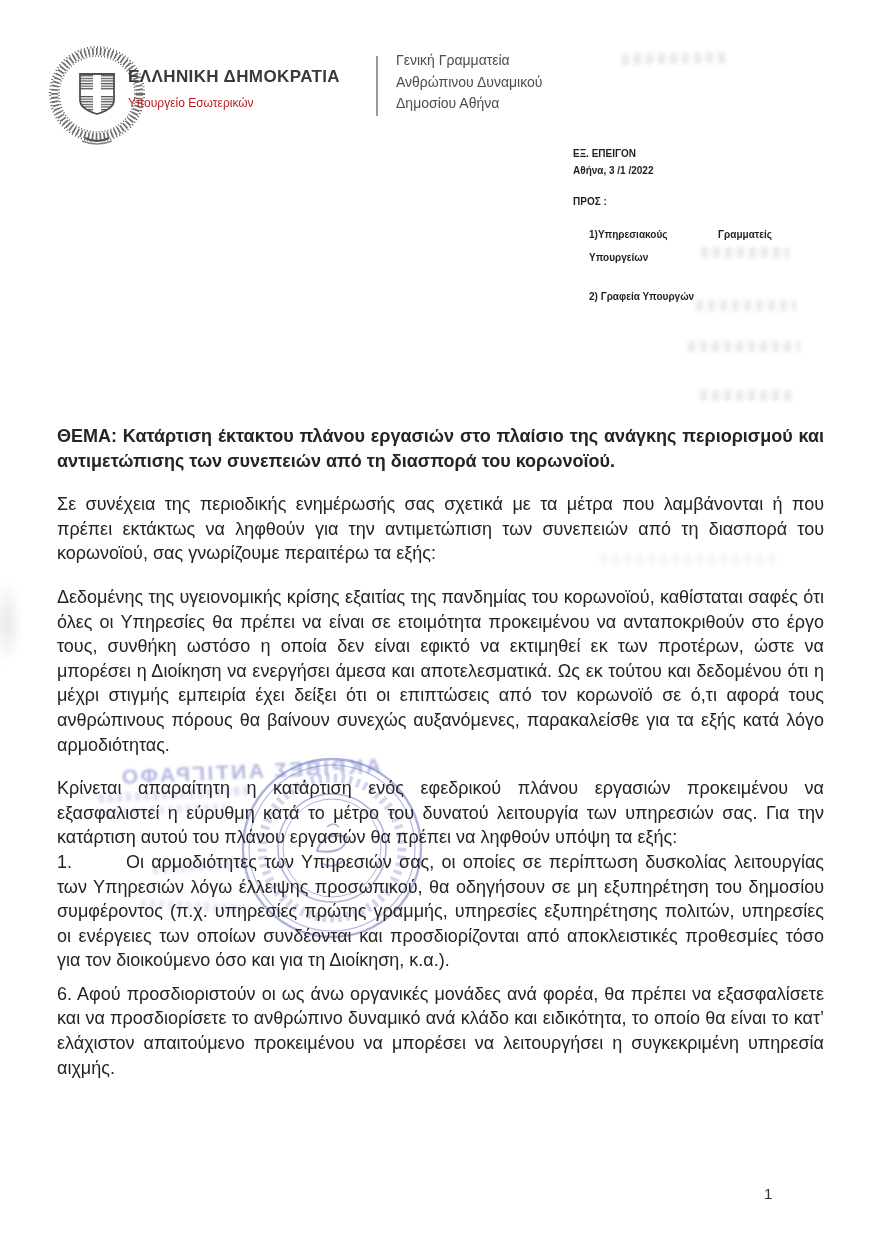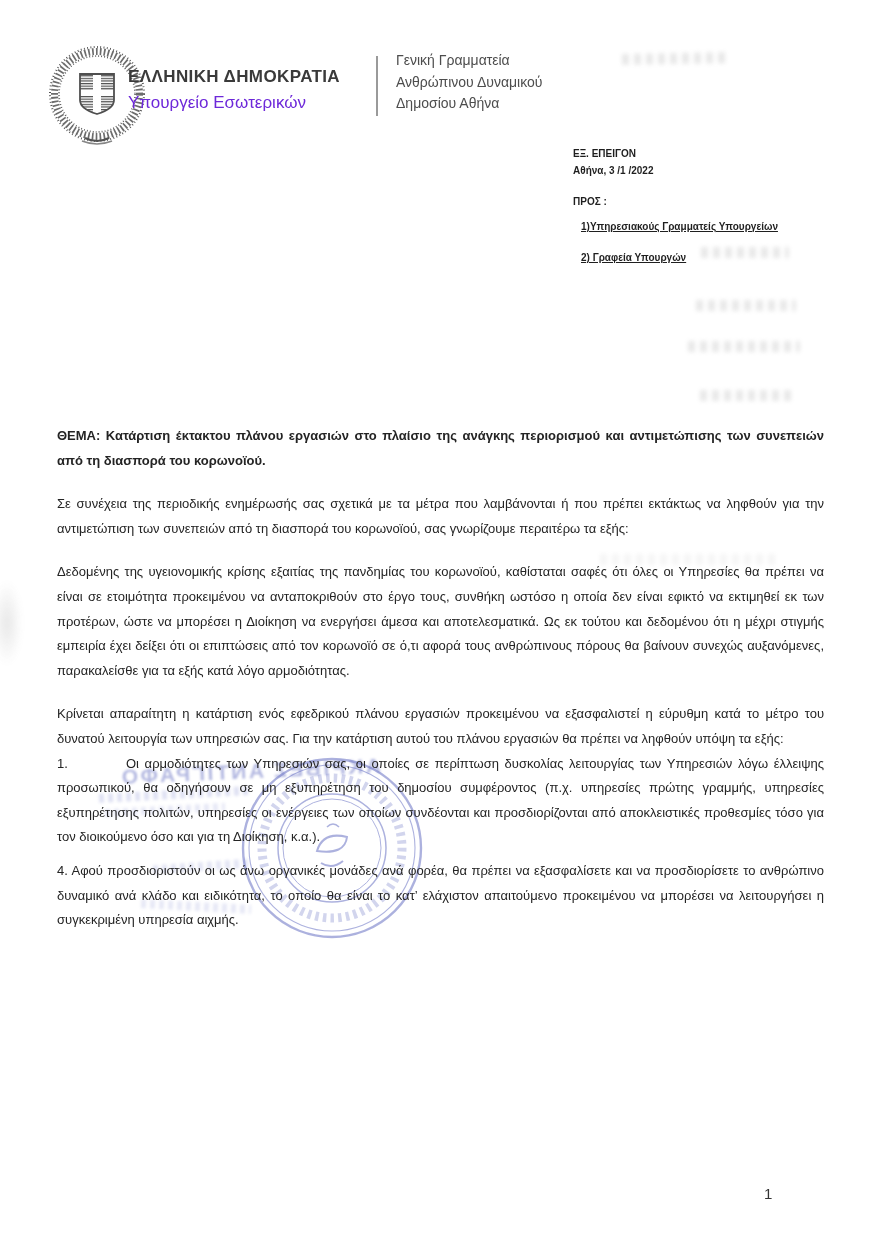--- a/index.html
+++ b/index.html
@@ -5,35 +5,35 @@
   html,body{margin:0;padding:0;background:#e8e8e8;}
   .page{
     position:relative;width:880px;height:1249px;background:#ffffff;
     font-family:"Liberation Sans", sans-serif;color:#262626;overflow:hidden;
     margin:0 auto;
   }
   
   .emblem{position:absolute;left:46px;top:44px;width:102px;height:102px;}
   .org-block{position:absolute;left:128px;top:64px;line-height:26px;}
   .org-title{font-size:17px;font-weight:bold;color:#3a3a3a;letter-spacing:.4px;}
-  .org-subtitle{font-size:17px;color:#6d28d9;}
+  .org-subtitle{font-size:12px;color:#b91c1c;}
   .header-divider{position:absolute;left:376px;top:56px;width:1.5px;height:60px;background:#9a9a9a;}
   .secretariat{position:absolute;left:396px;top:50px;font-size:14px;line-height:21.5px;color:#4d4d4d;}
   
   .meta{position:absolute;left:573px;top:148px;width:260px;font-weight:bold;font-size:10px;color:#1f1f1f;}
   .meta .urgency{margin:0 0 6px 0;}
   .meta .place-date{margin:5px 0 20px 0;}
   .meta .protocol{margin:0 0 47px 0;}
   .meta .to-label{margin:0 0 4px 0;}
   .recipients{width:215px;}
-  .recipients p{margin:8px;text-align:justify;line-height:23px;text-decoration:underline;}
+  .recipients p{margin:16px;text-align:justify;line-height:23px;}
   
   .body-text{
     position:absolute;left:57px;top:424px;width:767px;z-index:2;
-    font-size:13px;line-height:24.6px;text-align:justify;color:#242424;
+    font-size:18px;line-height:24.6px;text-align:justify;color:#242424;
   }
   .body-text p{margin:0;}
   .subject{font-weight:bold;margin-bottom:19px !important;}
   .para{margin-bottom:19px !important;}
   .para-tight{margin-bottom:0 !important;}
   .num-tab{display:inline-block;width:69px;}
   .last-para{margin-top:9px !important;}
   
   .page-number{position:absolute;left:764px;top:1185px;font-size:15px;color:#333;z-index:2;}
   
@@ -154,18 +154,18 @@
     <div class="blue-smudge bs2"></div>
     <div class="blue-smudge bs3"></div>
   </div>
 
   <div class="body-text">
     <p class="subject">ΘΕΜΑ: Κατάρτιση έκτακτου πλάνου εργασιών στο πλαίσιο της ανάγκης περιορισμού και αντιμετώπισης των συνεπειών από τη διασπορά του κορωνοϊού.</p>
     <p class="para">Σε συνέχεια της περιοδικής ενημέρωσής σας σχετικά με τα μέτρα που λαμβάνονται ή που πρέπει εκτάκτως να ληφθούν για την αντιμετώπιση των συνεπειών από τη διασπορά του κορωνοϊού, σας γνωρίζουμε περαιτέρω τα εξής:</p>
     <p class="para">Δεδομένης της υγειονομικής κρίσης εξαιτίας της πανδημίας του κορωνοϊού, καθίσταται σαφές ότι όλες οι Υπηρεσίες θα πρέπει να είναι σε ετοιμότητα προκειμένου να ανταποκριθούν στο έργο τους, συνθήκη ωστόσο η οποία δεν είναι εφικτό να εκτιμηθεί εκ των προτέρων, ώστε να μπορέσει η Διοίκηση να ενεργήσει άμεσα και αποτελεσματικά. Ως εκ τούτου και δεδομένου ότι η μέχρι στιγμής εμπειρία έχει δείξει ότι οι επιπτώσεις από τον κορωνοϊό σε ό,τι αφορά τους ανθρώπινους πόρους θα βαίνουν συνεχώς αυξανόμενες, παρακαλείσθε για τα εξής κατά λόγο αρμοδιότητας.</p>
     <p class="para-tight">Κρίνεται απαραίτητη η κατάρτιση ενός εφεδρικού πλάνου εργασιών προκειμένου να εξασφαλιστεί η εύρυθμη κατά το μέτρο του δυνατού λειτουργία των υπηρεσιών σας. Για την κατάρτιση αυτού του πλάνου εργασιών θα πρέπει να ληφθούν υπόψη τα εξής:</p>
     <p class="para-tight"><span class="num-tab">1.</span><span>Οι αρμοδιότητες των Υπηρεσιών σας, οι οποίες σε περίπτωση δυσκολίας λειτουργίας των Υπηρεσιών λόγω έλλειψης προσωπικού, θα οδηγήσουν σε μη εξυπηρέτηση του δημοσίου συμφέροντος (π.χ. υπηρεσίες πρώτης γραμμής, υπηρεσίες εξυπηρέτησης πολιτών, υπηρεσίες οι ενέργειες των οποίων συνδέονται και προσδιορίζονται από αποκλειστικές προθεσμίες τόσο για τον διοικούμενο όσο και για τη Διοίκηση, κ.α.).</span></p>
-    <p class="last-para">4. Αφού προσδιοριστούν οι ως άνω οργανικές μονάδες ανά φορέα, θα πρέπει να εξασφαλίσετε και να προσδιορίσετε το ανθρώπινο δυναμικό ανά κλάδο και ειδικότητα, το οποίο θα είναι το κατ’ ελάχιστον απαιτούμενο προκειμένου να μπορέσει να λειτουργήσει η συγκεκριμένη υπηρεσία αιχμής.</p>
+    <p class="last-para">6. Αφού προσδιοριστούν οι ως άνω οργανικές μονάδες ανά φορέα, θα πρέπει να εξασφαλίσετε και να προσδιορίσετε το ανθρώπινο δυναμικό ανά κλάδο και ειδικότητα, το οποίο θα είναι το κατ’ ελάχιστον απαιτούμενο προκειμένου να μπορέσει να λειτουργήσει η συγκεκριμένη υπηρεσία αιχμής.</p>
   </div>
 
   <div class="page-number">1</div>
 
 </div>
 
 </body></html>

